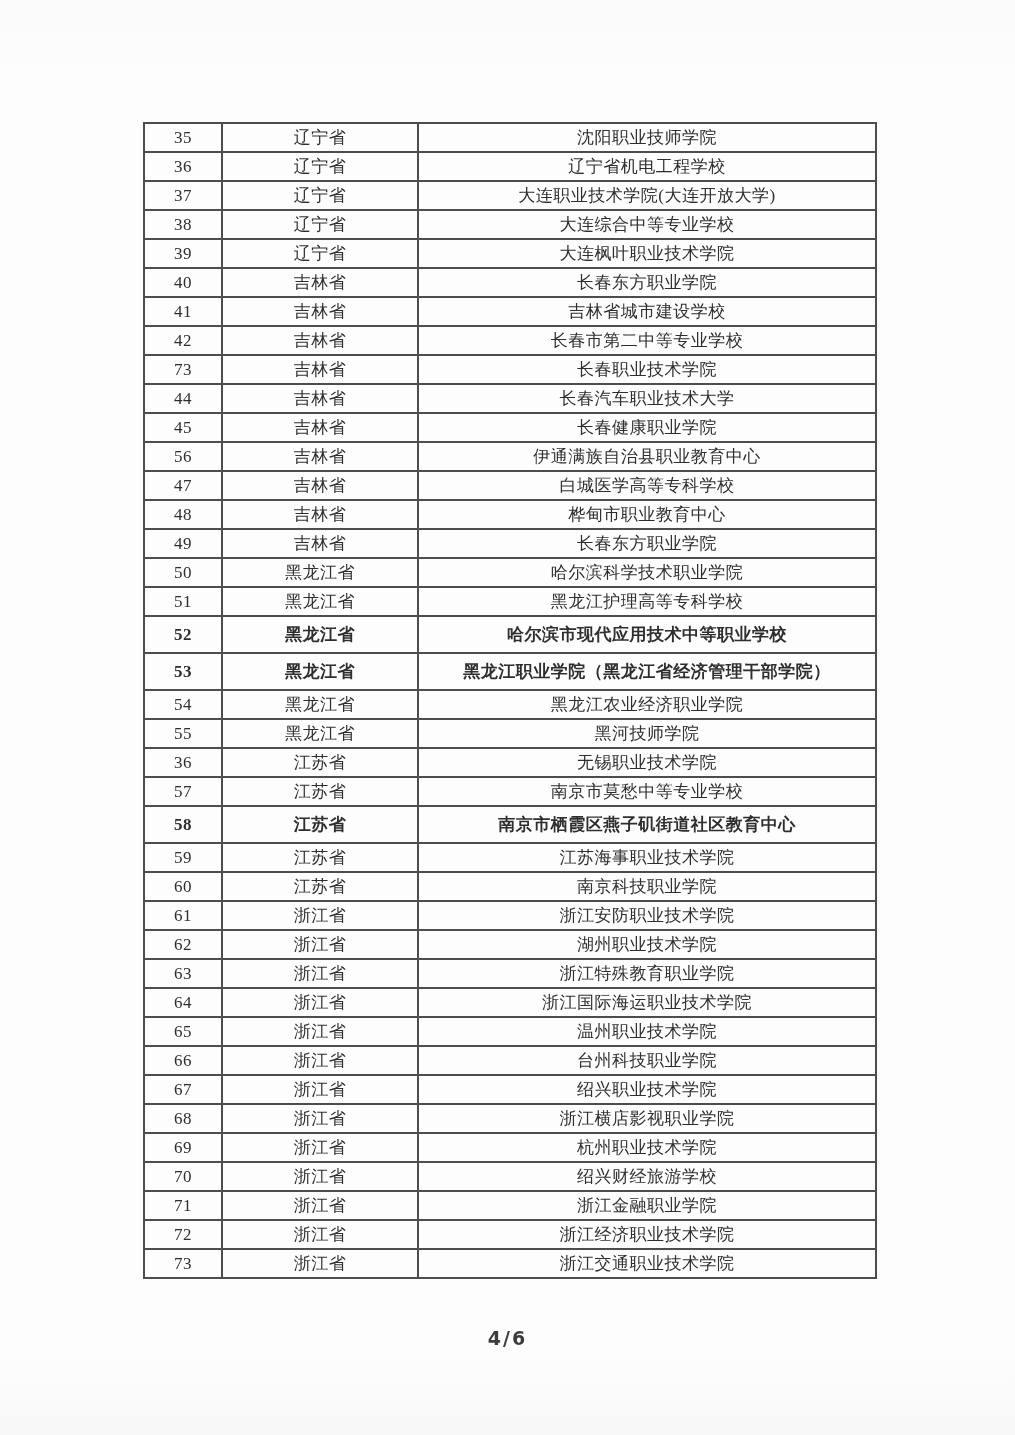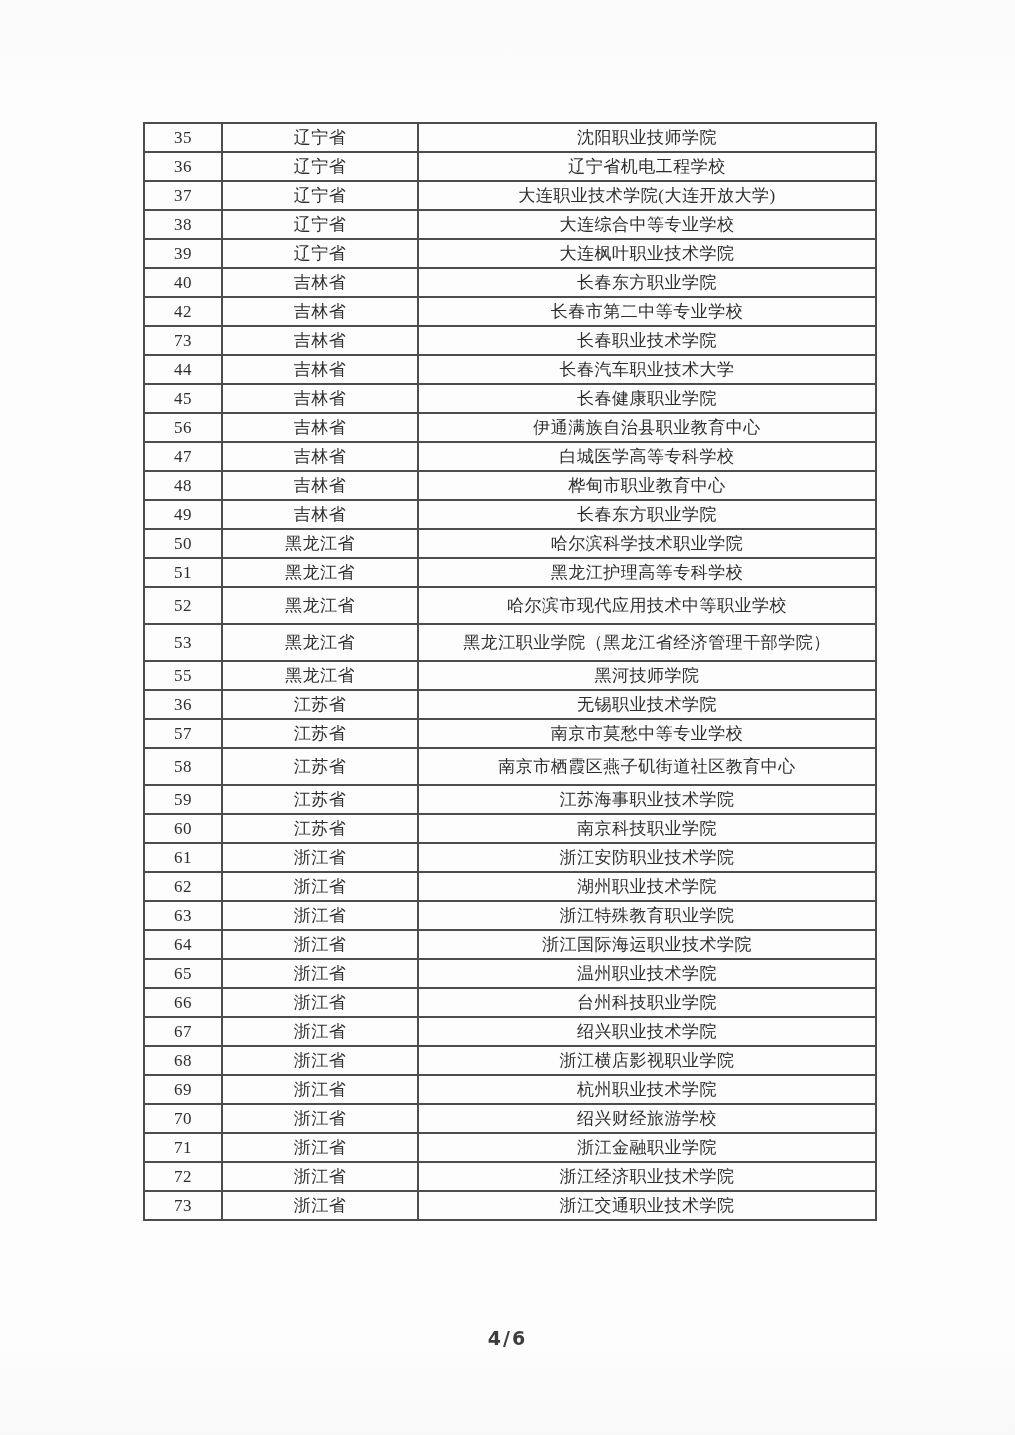--- a/index.html
+++ b/index.html
@@ -38,20 +38,21 @@
     letter-spacing: 0.5px;
     color: #2e2e2e;
     white-space: nowrap;
     overflow: hidden;
   }
   table.school-table tr {
     height: 29px;
   }
   table.school-table tr.tall {
     height: 37px;
+    font-weight: bold;
   }
   td.col-num {
     width: 76px;
     font-size: 18px;
     letter-spacing: 0;
   }
   td.col-prov {
     width: 194px;
   }
   td.col-school {
@@ -102,20 +103,25 @@
     <td class="col-num">39</td>
     <td class="col-prov">辽宁省</td>
     <td class="col-school">大连枫叶职业技术学院</td>
   </tr>
         <tr>
     <td class="col-num">40</td>
     <td class="col-prov">吉林省</td>
     <td class="col-school">长春东方职业学院</td>
   </tr>
         <tr>
+    <td class="col-num">41</td>
+    <td class="col-prov">吉林省</td>
+    <td class="col-school">吉林省城市建设学校</td>
+  </tr>
+        <tr>
     <td class="col-num">42</td>
     <td class="col-prov">吉林省</td>
     <td class="col-school">长春市第二中等专业学校</td>
   </tr>
         <tr>
     <td class="col-num">73</td>
     <td class="col-prov">吉林省</td>
     <td class="col-school">长春职业技术学院</td>
   </tr>
         <tr>
@@ -162,20 +168,25 @@
     <td class="col-num">52</td>
     <td class="col-prov">黑龙江省</td>
     <td class="col-school">哈尔滨市现代应用技术中等职业学校</td>
   </tr>
         <tr class="tall">
     <td class="col-num">53</td>
     <td class="col-prov">黑龙江省</td>
     <td class="col-school">黑龙江职业学院（黑龙江省经济管理干部学院）</td>
   </tr>
         <tr>
+    <td class="col-num">54</td>
+    <td class="col-prov">黑龙江省</td>
+    <td class="col-school">黑龙江农业经济职业学院</td>
+  </tr>
+        <tr>
     <td class="col-num">55</td>
     <td class="col-prov">黑龙江省</td>
     <td class="col-school">黑河技师学院</td>
   </tr>
         <tr>
     <td class="col-num">36</td>
     <td class="col-prov">江苏省</td>
     <td class="col-school">无锡职业技术学院</td>
   </tr>
         <tr>

